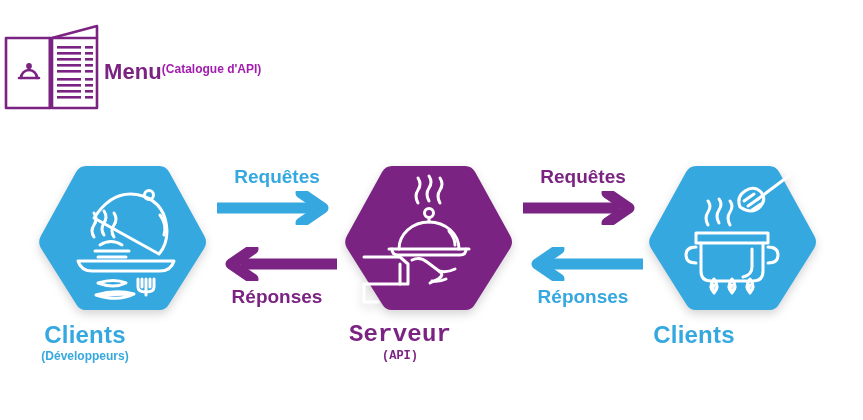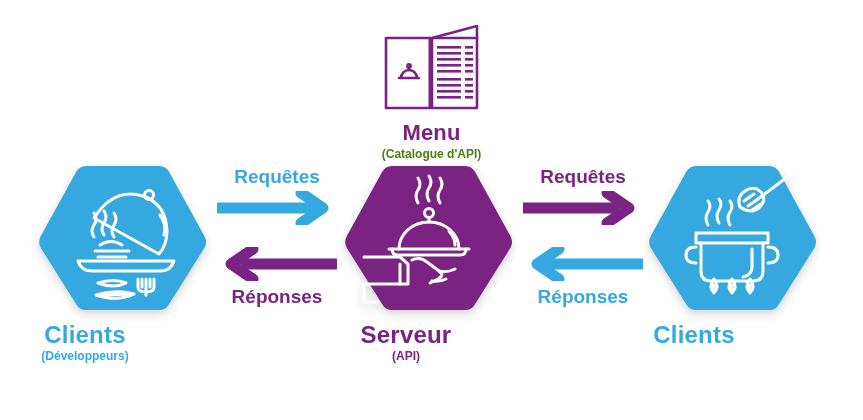--- a/index.html
+++ b/index.html
@@ -7,49 +7,49 @@
     width:863px;height:420px;
     background:#ffffff;
     font-family:"Liberation Sans", sans-serif;
     overflow:hidden;
   }
   #stage{position:relative;width:863px;height:420px;}
 
   
   #menu-block{
     position:absolute;left:0;top:22px;width:863px;
-    display:flex;flex-direction:column;align-items:center;
+    display:flex;flex-direction:row;align-items:center;
   }
   #menu-icon{width:104px;height:90px;display:block;}
   #menu-title{
     margin-top:10px;
     font-size:22px;font-weight:bold;color:#7b2382;
     letter-spacing:.1px;line-height:1;
   }
   #menu-sub{
     margin-top:4px;
-    font-size:12px;font-weight:bold;color:#4d7c0f;
+    font-size:12px;font-weight:bold;color:#a21caf;
     line-height:1;
   }
 
   
   .node{position:absolute;top:163px;width:170px;height:150px;}
   #node-clients{left:38px;}
   #node-serveur{left:344px;}
   #node-cuisine{left:648px;}
   .hexwrap{position:relative;width:170px;height:150px;
            filter:drop-shadow(0 4px 5px rgba(0,0,0,.17));}
   .hexsvg{display:block;width:170px;height:150px;}
   .nodeicon{position:absolute;left:0;top:0;width:170px;height:150px;}
 
   .nodelabel{
     position:absolute;top:322px;width:240px;text-align:center;
   }
   #label-clients{left:-35px;}
-  #label-serveur{left:286px;}
+  #label-serveur{left:280px;font-family:Liberation Mono, monospace;}
   #label-cuisine{left:574px;}
   .nodelabel .big{
     font-size:24px;font-weight:bold;line-height:1.05;letter-spacing:.2px;
     display:block;
   }
   .nodelabel .small{
     font-size:12px;font-weight:bold;line-height:1.05;display:block;margin-top:3px;
   }
   .c-blue{color:#35a8e0;}
   .c-purple{color:#7b2382;}

